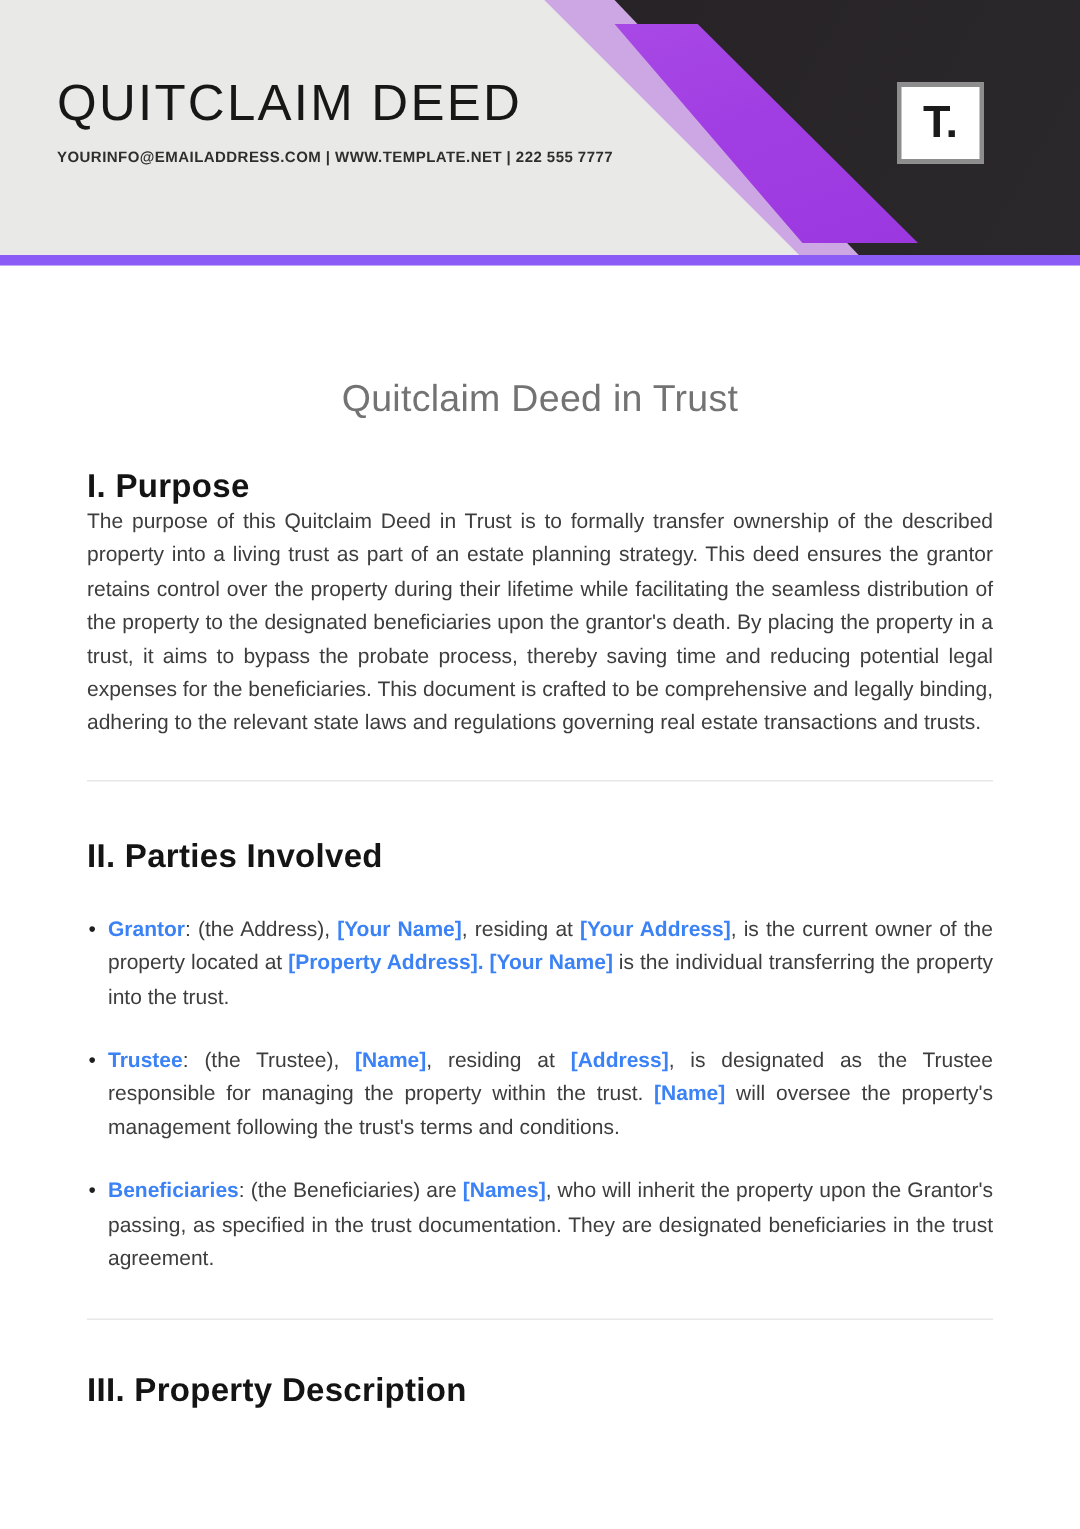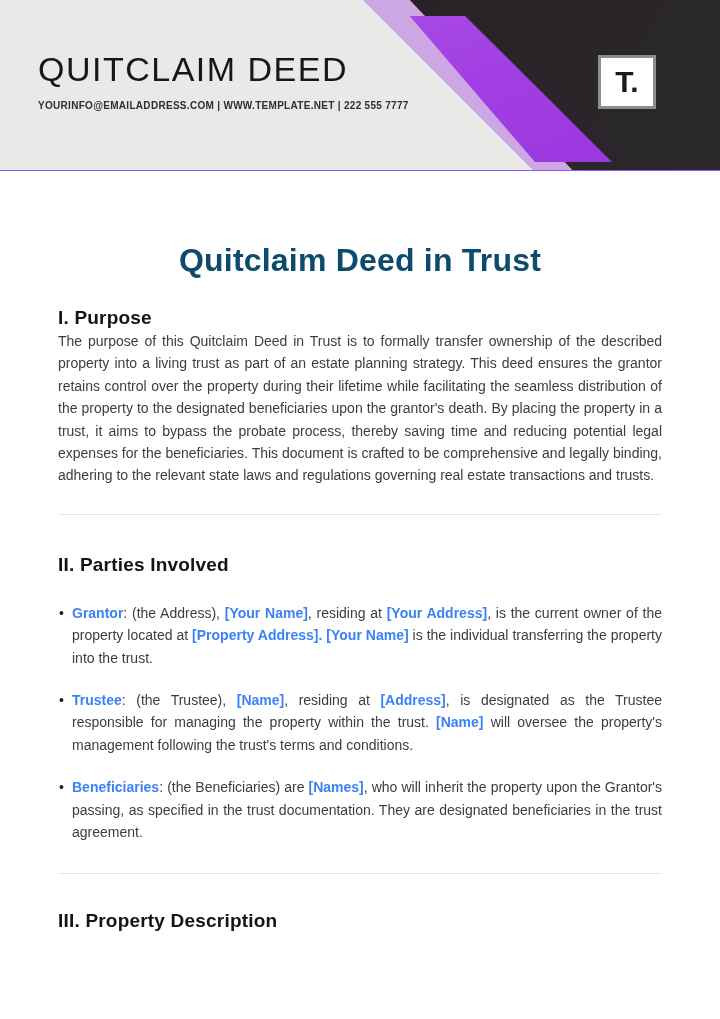--- a/index.html
+++ b/index.html
@@ -14,21 +14,21 @@
     width: 720px; height: 1019px;
     background: #ffffff;
     overflow: hidden;
   }
 
   
   .hero {
     position: relative;
     width: 720px; height: 170px;
     background: var(--c-background, #e9e9e7);
-    border-bottom: 1px solid #8b5cf6;
+    border-bottom: 7px solid #8b5cf6;
     overflow: hidden;
   }
   .shape { position: absolute; inset: 0; }
   .shape.dark {
     background: linear-gradient(120deg, #1e1b1e 0%, var(--c-dark-panel, #272327) 55%, #2b282b 100%);
     clip-path: polygon(56.8% 0, 100% 0, 100% 100%, 78% 100%);
     z-index: 1;
   }
   .shape.band-light {
     background: var(--c-accent-light-purple, #cda7e4);
@@ -69,25 +69,25 @@
   }
 
   
   .content {
     padding: 0 58px;
     color: #3d3d3d;
   }
   .content h1 {
     margin: 73px 0 0 0;
     text-align: center;
-    font-size: 32px; line-height: 32px; font-weight: 700;
-    color: #0c4a6e; letter-spacing: 0.2px;
+    font-size: 25px; line-height: 32px; font-weight: 400;
+    color: #737373; letter-spacing: 0.2px;
   }
   .content h2 {
-    font-size: 19px; line-height: 24px; font-weight: 700;
+    font-size: 22px; line-height: 24px; font-weight: 700;
     color: #141414; letter-spacing: 0.2px;
     margin: 0;
   }
   .h2-purpose  { margin-top: 30px !important; }
   .h2-parties  { margin-top: 38px !important; }
   .h2-property { margin-top: 35px !important; }
   .content p {
     font-size: 14px; line-height: 22.4px; margin: 0;
   }
   .p-purpose { margin-top: 15px; }

